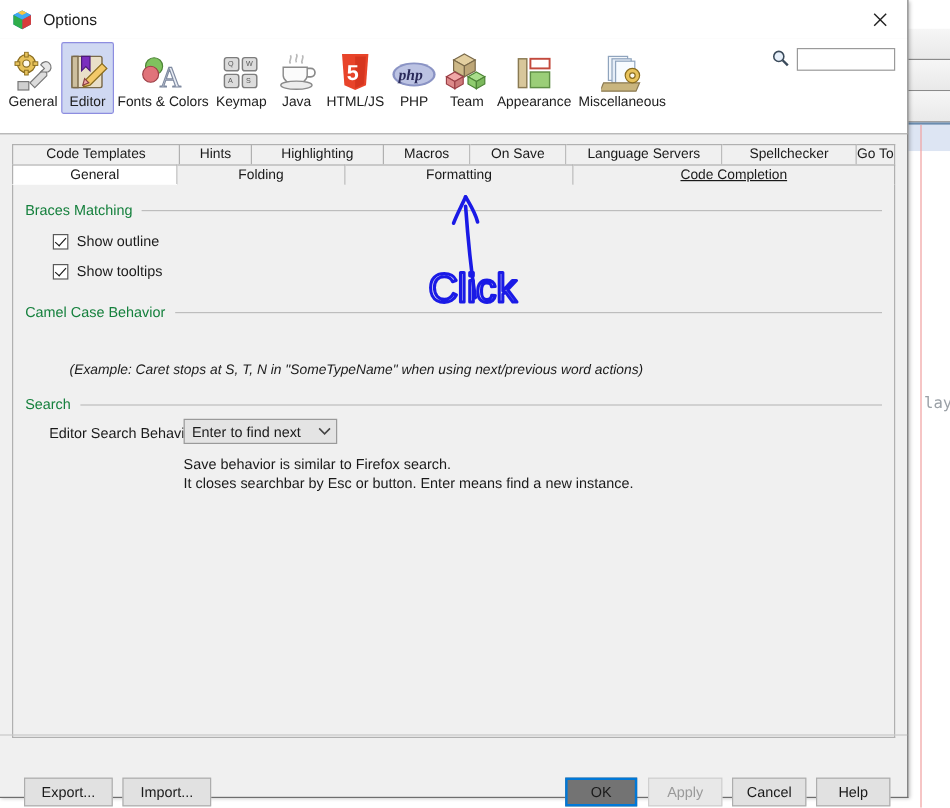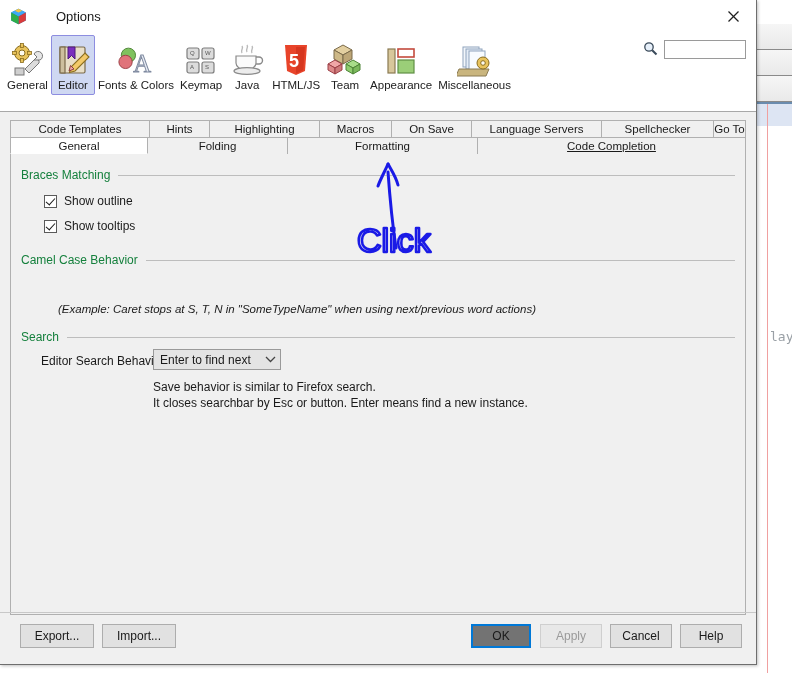--- a/index.html
+++ b/index.html
@@ -68,21 +68,21 @@
     border: 1px solid #6e6e6e;
     border-left: none; border-top: none;
     box-shadow: 1px 1px 3px rgba(0,0,0,.25);
   }
 
   
   #titlebar {
     position: relative;
     height: 32px;
     background: #ffffff;
-    display: flex; align-items: center; gap: 20px;
+    display: flex; align-items: center;
   }
   #nb-logo {
     margin-left: 10px; width: 17px; height: 17px;
     position: relative;
   }
   #title-text {
     margin-left: 9px;
     font-size: 13px;
     color: #1a1a1a;
   }
@@ -259,20 +259,21 @@
   .btn {
     position: absolute;
     height: 24px;
     background: #e1e1e1;
     border: 1px solid #adadad;
     font-size: 12px;
     color: #1a1a1a;
     display: flex; align-items: center; justify-content: center;
     cursor: pointer;
     font-family: "Liberation Sans", sans-serif;
+    margin-top: 24px;
   }
   .btn.default {
     background: #737373;
     border: 2px solid #0078d7;
   }
   .btn.disabled {
     color: #9a9a9a;
     background: #e8e8e8;
     border: 1px solid #cfcfcf;
     cursor: default;
@@ -401,20 +402,30 @@
       <span class="cat-ico">
         <svg width="28" height="34" viewBox="0 0 28 34">
           <path d="M3 2 h22 l-2 26 -9 4 -9 -4 z" fill="#e8442a"></path>
           <path d="M14 4 v26.5 l7.2 -3.2 1.7 -23.3 z" fill="#d6361f"></path>
           <text x="7" y="24" font-family="Liberation Sans, sans-serif" font-weight="bold" font-size="18" fill="#fff">5</text>
         </svg>
       </span>
       <span class="cat-lbl">HTML/JS</span>
     </div>
 
+    <div class="cat wide">
+      <span class="cat-ico">
+        <svg width="38" height="30" viewBox="0 0 38 30">
+          <ellipse cx="19" cy="15" rx="18" ry="10" fill="#8a93c4"></ellipse>
+          <ellipse cx="19" cy="15" rx="16" ry="8.4" fill="#bcc3e3"></ellipse>
+          <text x="6" y="20" font-family="Liberation Serif, serif" font-style="italic" font-weight="bold" font-size="13" fill="#2a2a5a">php</text>
+        </svg>
+      </span>
+      <span class="cat-lbl">PHP</span>
+    </div>
 
     <div class="cat wide">
       <span class="cat-ico">
         <svg width="36" height="34" viewBox="0 0 36 34">
           <g stroke="#7a6a4a" stroke-width="1">
               <polygon points="16,2 25,7 16,12 7,7" fill="#e3cfa0"></polygon>
               <polygon points="7,7 16,12 16,21 7,16" fill="#cdb887"></polygon>
               <polygon points="25,7 16,12 16,21 25,16" fill="#bda677"></polygon>
             </g>
           <g stroke="#9b3f46" stroke-width="1">

